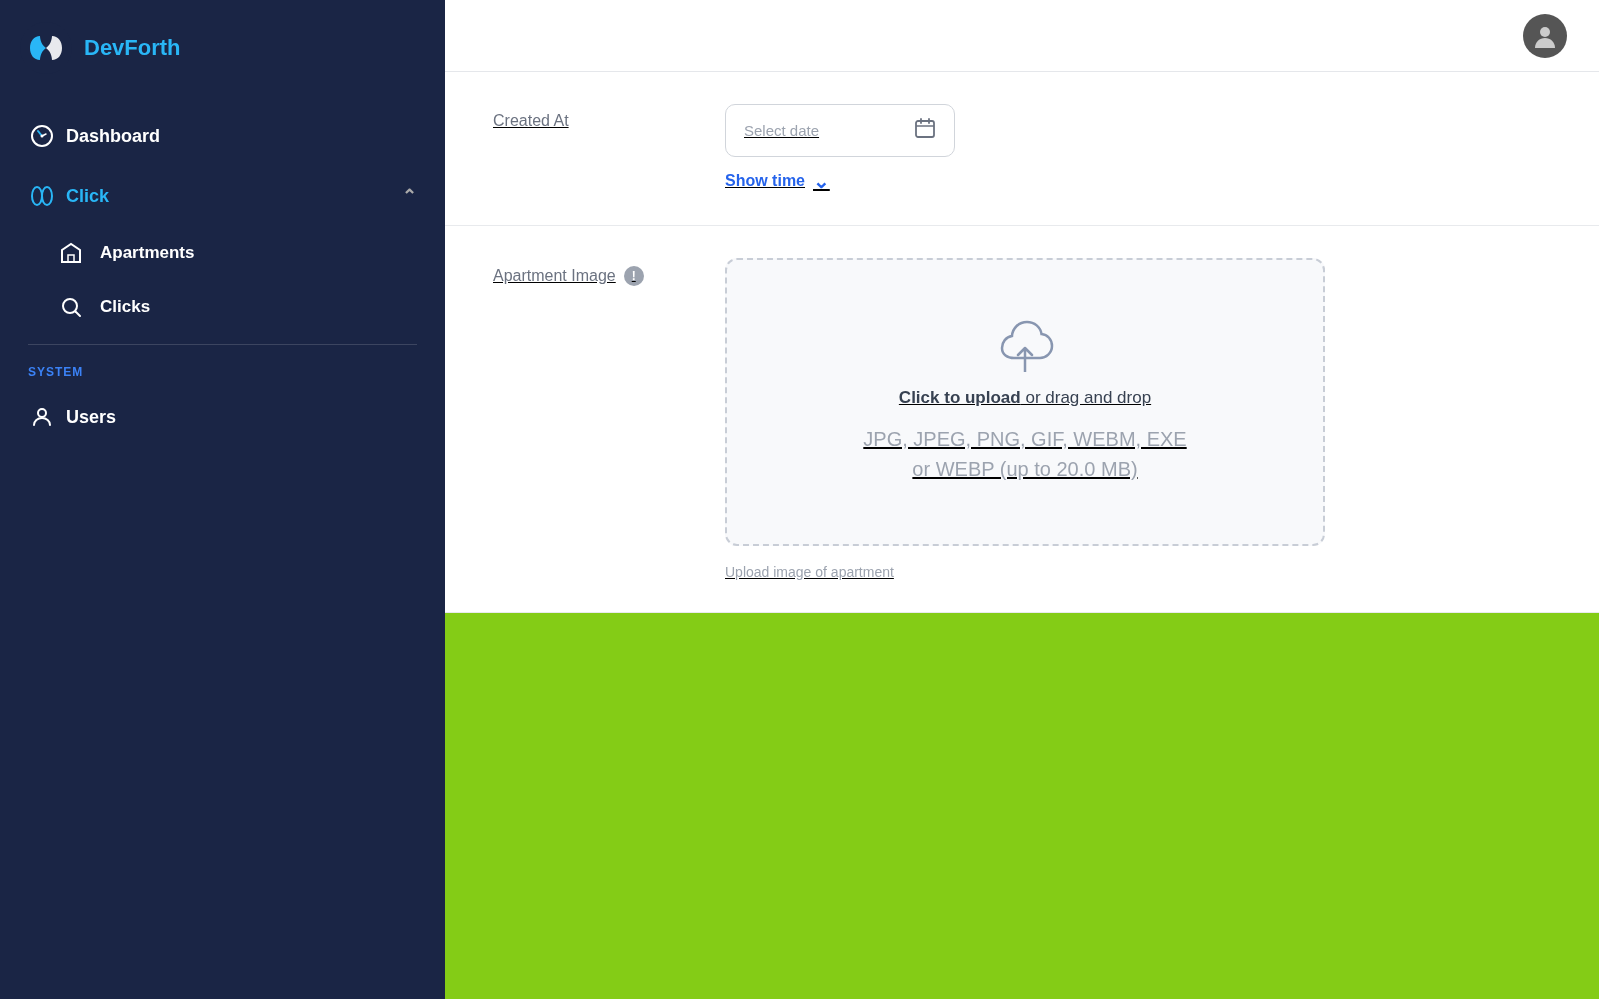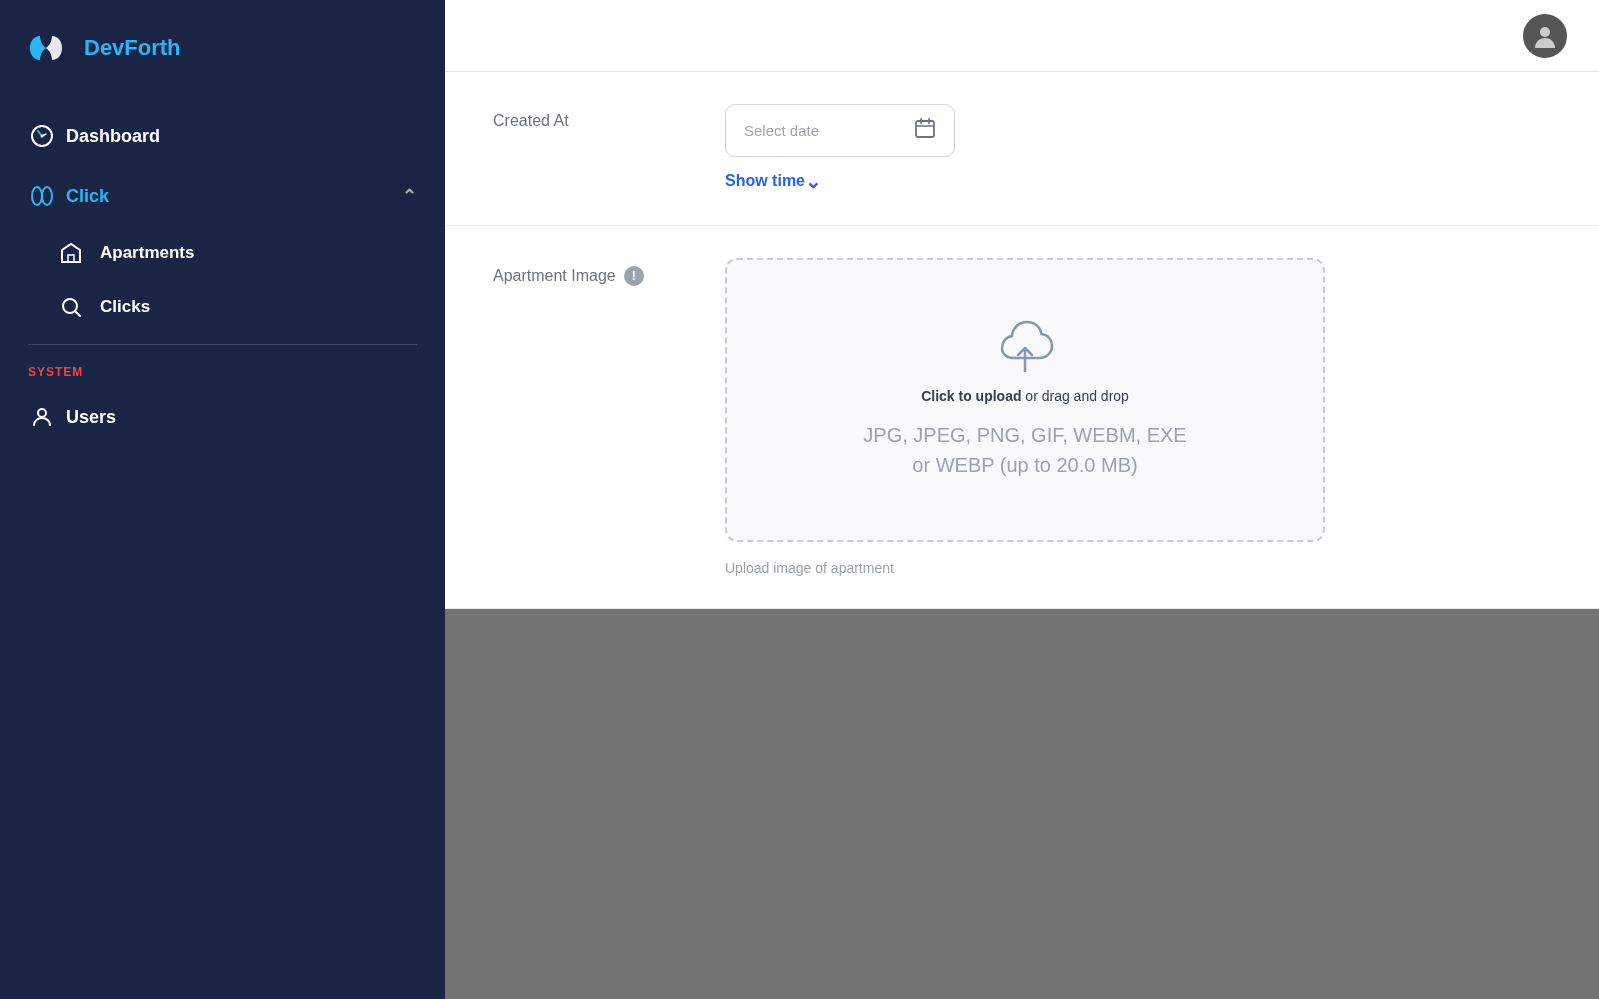--- a/index.html
+++ b/index.html
@@ -87,21 +87,21 @@
     .sidebar-divider {
       border: none;
       border-top: 1px solid rgba(255,255,255,0.15);
       margin: 10px 28px;
     }
 
     .sidebar-section-label {
       padding: 10px 28px 8px;
       font-size: 12px;
       font-weight: 600;
-      color: #ef4444;
+      color: #3b82f6;
       letter-spacing: 0.08em;
       text-transform: uppercase;
     }
 
     
     .main {
       flex: 1;
       display: flex;
       flex-direction: column;
       overflow: hidden;
@@ -124,21 +124,22 @@
       background: #555;
       display: flex;
       align-items: center;
       justify-content: center;
       cursor: pointer;
     }
 
     .content-area {
       flex: 1;
       overflow-y: auto;
-      background: #737373;
+      background: #84cc16;
+      text-decoration: underline;
     }
 
     
     .form-row {
       background: #fff;
       border-bottom: 1px solid #e8eaed;
       display: flex;
       align-items: flex-start;
       padding: 32px 48px;
       gap: 32px;
@@ -180,20 +181,21 @@
       color: #9ca3af;
     }
     .date-input-icon {
       color: #6b7280;
       font-size: 20px;
     }
 
     .show-time-btn {
       display: flex;
       align-items: center;
+      gap: 8px;
       color: #2563eb;
       font-size: 16px;
       font-weight: 600;
       cursor: pointer;
     }
     .show-time-btn .chevron {
       font-size: 20px;
       color: #2563eb;
     }
 
@@ -214,21 +216,21 @@
     }
 
     .upload-icon-wrap {
       display: flex;
       align-items: center;
       justify-content: center;
       color: #8896b0;
     }
 
     .upload-label {
-      font-size: 14px;
+      font-size: 17px;
       color: #374151;
       text-align: right;
     }
     .upload-label strong { font-weight: 700; }
 
     .upload-hint {
       font-size: 20px;
       color: #9ca3af;
       text-align: center;
       max-width: 340px;

